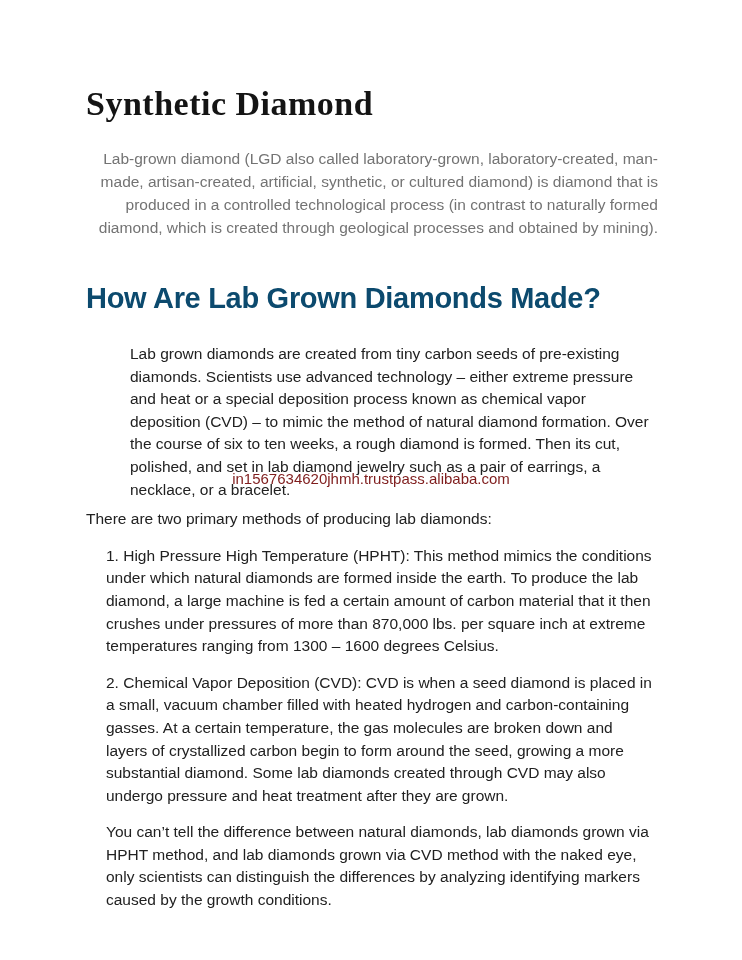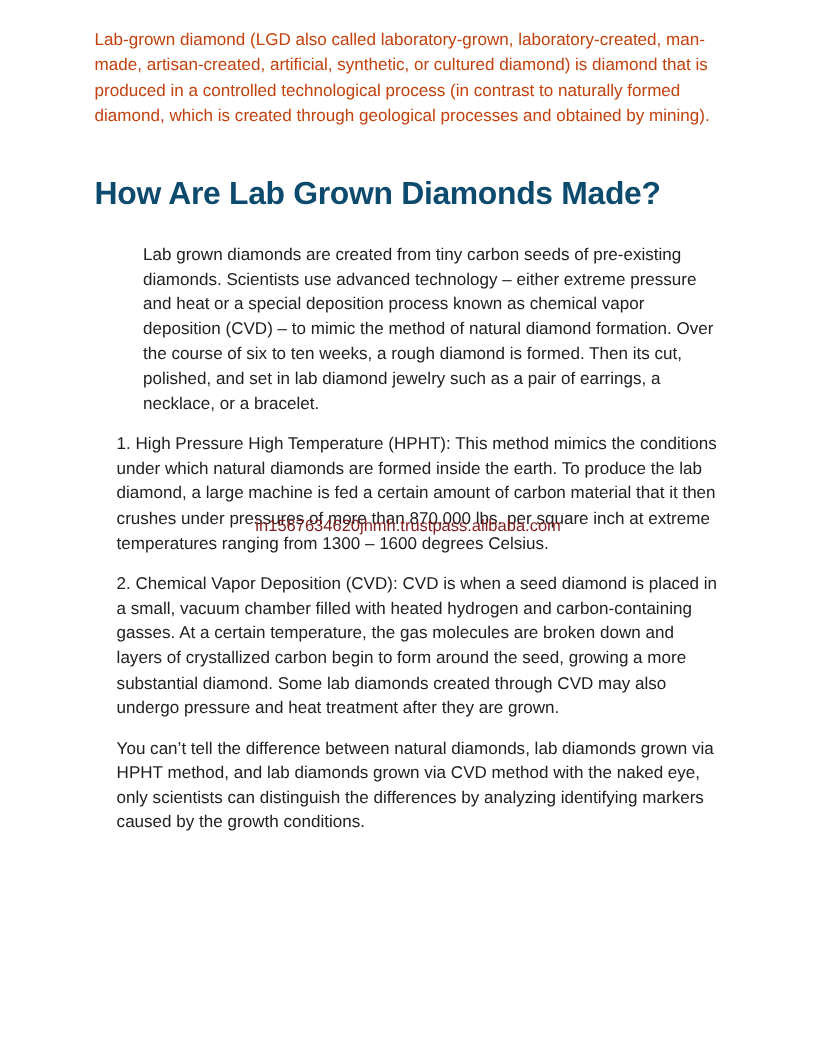--- a/index.html
+++ b/index.html
@@ -28,21 +28,22 @@
     font-weight: 700;
     font-size: 34px;
     line-height: 36px;
     color: #141414;
     letter-spacing: 0.5px;
   }
   .intro {
     margin: 25px 0 0 0;
     font-size: 15.5px;
     line-height: 23px;
-    color: #c2410c;
+    color: #737373;
+    text-align: right;
   }
   .section-heading {
     margin: 44px 0 0 0;
     font-family: "Liberation Sans", sans-serif;
     font-weight: 700;
     font-size: 29px;
     line-height: 31px;
     color: #0c4a6e;
     letter-spacing: -0.3px;
   }
@@ -65,27 +66,29 @@
     line-height: 16px;
     color: #7f1d1d;
     pointer-events: none;
   }
 </style>
 </head>
 <body>
 
 <div class="page">
   <div class="content">
+    <h1 class="doc-title">Synthetic Diamond</h1>
 
     <p class="intro">Lab-grown diamond (LGD also called laboratory-grown, laboratory-created, man-made, artisan-created, artificial, synthetic, or cultured diamond) is diamond that is produced in a controlled technological process (in contrast to naturally formed diamond, which is created through geological processes and obtained by mining).</p>
 
     <h2 class="section-heading">How Are Lab Grown Diamonds Made?</h2>
 
     <p class="para para-first">Lab grown diamonds are created from tiny carbon seeds of pre-existing diamonds. Scientists use advanced technology – either extreme pressure and heat or a special deposition process known as chemical vapor deposition (CVD) – to mimic the method of natural diamond formation. Over the course of six to ten weeks, a rough diamond is formed. Then its cut, polished, and set in lab diamond jewelry such as a pair of earrings, a necklace, or a bracelet.</p>
 
+    <p class="para para-methods">There are two primary methods of producing lab diamonds:</p>
 
     <p class="para para-gap">1. High Pressure High Temperature (HPHT): This method mimics the conditions under which natural diamonds are formed inside the earth. To produce the lab diamond, a large machine is fed a certain amount of carbon material that it then crushes under pressures of more than 870,000 lbs. per square inch at extreme temperatures ranging from 1300 – 1600 degrees Celsius.</p>
 
     <p class="para para-gap">2. Chemical Vapor Deposition (CVD): CVD is when a seed diamond is placed in a small, vacuum chamber filled with heated hydrogen and carbon-containing gasses. At a certain temperature, the gas molecules are broken down and layers of crystallized carbon begin to form around the seed, growing a more substantial diamond. Some lab diamonds created through CVD may also undergo pressure and heat treatment after they are grown.</p>
 
     <p class="para para-gap">You can’t tell the difference between natural diamonds, lab diamonds grown via HPHT method, and lab diamonds grown via CVD method with the naked eye, only scientists can distinguish the differences by analyzing identifying markers caused by the growth conditions.</p>
   </div>
 
   <div class="watermark">in1567634620jhmh.trustpass.alibaba.com</div>
 </div>

